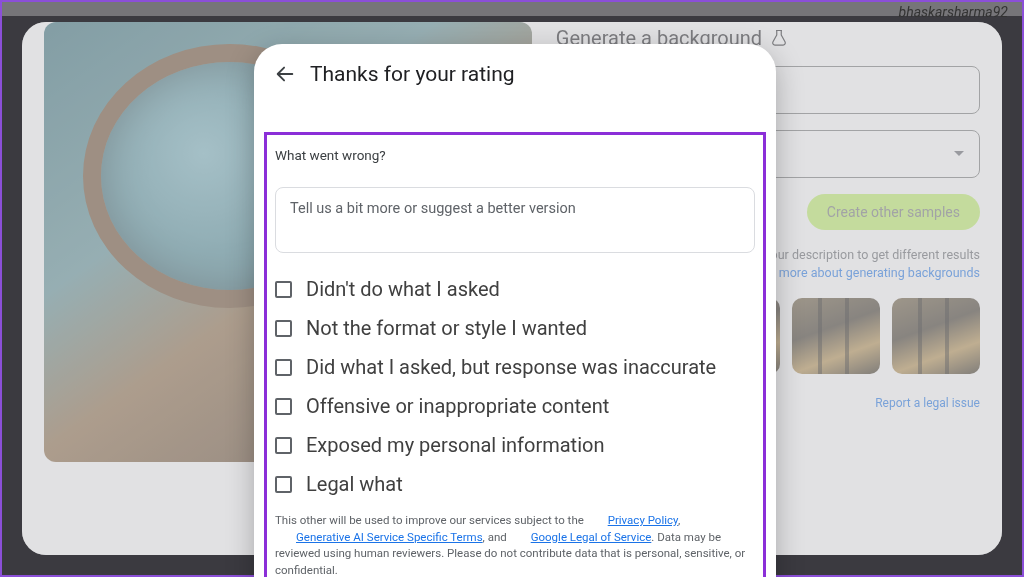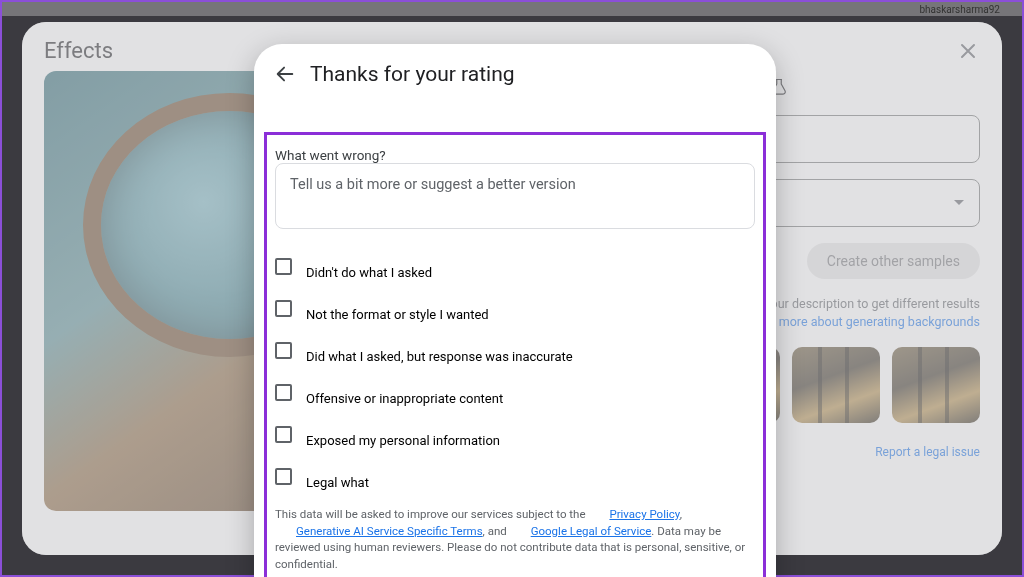--- a/index.html
+++ b/index.html
@@ -1,20 +1,20 @@
 <!DOCTYPE html>
 <html><head>
 <meta charset="utf-8">
 <style>
 * { box-sizing: border-box; margin: 0; padding: 0; font-family: 'Google Sans', Roboto, Arial, sans-serif; }
 html, body { width: 1024px; height: 577px; overflow: hidden; }
 .viewport { position: relative; width: 1024px; height: 577px; background: #3b3a40; }
 .border-frame { position: absolute; inset: 0; border: 2px solid #8b4fd8; pointer-events: none; }
 .topbar-dim { position: absolute; top: 2px; left: 2px; right: 2px; height: 14px; background: rgba(255,255,255,0.3); }
-.topbar-label { position: absolute; right: 24px; top: 4px; font-size: 10px; color: #333; }
+.topbar-label { position: absolute; right: 16px; top: 4px; font-size: 14px; color: #333; font-style: italic; }
 .outer-card {
   position: absolute; left: 22px; top: 22px; right: 22px; bottom: 22px;
   background: #fff; border-radius: 24px; display: flex; flex-direction: column;
 }
 .scrim { position: absolute; inset: 0; background: rgba(200,200,204,0.55); border-radius: 24px; }
 .header { display: flex; align-items: center; justify-content: space-between; padding: 16px 22px 8px; }
 .header h2 { font-size: 22px; font-weight: 400; color: #202124; }
 .close-x { width: 24px; height: 24px; cursor: pointer; }
 .content { flex: 1; display: flex; gap: 24px; padding: 0 22px 22px; }
 .left { flex: 1.15; }
@@ -37,21 +37,21 @@
   border: 1px solid #747775; border-radius: 8px; padding: 14px 16px; font-size: 15px; color: #1f1f1f;
   background: #fff;
 }
 .style-dropdown {
   border: 1px solid #747775; border-radius: 8px; height: 48px; display: flex;
   align-items: center; justify-content: flex-end; padding: 0 14px; background: #fff;
 }
 .chev { width: 12px; height: 12px; }
 .samples-btn {
   align-self: flex-end; display: inline-flex; align-items: center; justify-content: center;
-  height: 36px; padding: 0 20px; border-radius: 18px; background: #e5e5e5;
+  height: 36px; padding: 0 20px; border-radius: 18px; background: #bef264;
   color: #747579; font-size: 14px; border: none;
 }
 .hint { font-size: 12.5px; color: #5f6368; text-align: right; line-height: 1.45; }
 .hint a { color: #1a73e8; text-decoration: none; }
 .thumbs { display: flex; gap: 12px; flex-wrap: wrap; justify-content: flex-end; }
 .thumb {
   width: 88px; height: 76px; border-radius: 10px; cursor: pointer;
   background: linear-gradient(160deg, #6b5a3a 0%, #3a3224 40%, #b38e4a 70%, #2a2418 100%);
   position: relative; overflow: hidden;
 }
@@ -65,32 +65,32 @@
 .modal {
   position: absolute; left: 254px; top: 44px; width: 522px; background: #fff;
   border-radius: 28px; box-shadow: 0 8px 28px rgba(0,0,0,0.25); z-index: 10;
   display: flex; flex-direction: column; padding-bottom: 18px; gap: 36px;
 }
 .modal-head { display: flex; align-items: center; gap: 14px; padding: 18px 20px 10px; }
 .back-arrow { width: 22px; height: 22px; cursor: pointer; }
 .modal-head h3 { font-size: 21px; font-weight: 400; color: #202124; }
 .modal-body-wrap { margin: 0 10px; border: 3px solid #8b2fd8; border-top-width: 3px; padding: 12px 4px 4px; }
 .modal-body { padding: 0 4px; }
-.ww-label { font-size: 13.5px; color: #3c4043; margin-bottom: 0; }
+.ww-label { font-size: 13.5px; color: #3c4043; margin-bottom: 24px; }
 .feedback-ta {
   width: 100%; height: 66px; border: 1px solid #dadce0; border-radius: 8px;
   padding: 12px 14px; font-size: 14.5px; color: #3c4043; resize: none; font-family: inherit;
 }
 .feedback-ta::placeholder { color: #5f6368; }
 .check-list { display: flex; flex-direction: column; gap: 15px; margin: 20px 0 16px; }
 .check-row { display: flex; align-items: center; gap: 14px; cursor: pointer; }
 .cbox {
   width: 17px; height: 17px; border: 2px solid #5f6368; border-radius: 2px; flex-shrink: 0;
 }
-.check-row span.lbl { font-size: 13px; color: #000000; margin-top: 12px; }
+.check-row span.lbl { font-size: 20px; color: #404040; }
 .disclaimer { font-size: 11.5px; color: #5f6368; line-height: 1.45; margin-bottom: 14px; }
 .disclaimer a { color: #1a73e8; text-decoration: underline; padding-left: 21px; }
 .modal-actions { display: flex; justify-content: flex-end; gap: 12px; padding-right: 10px; }
 .btn-cancel {
   background: none; border: none; color: #1a73e8; font-size: 14px; font-weight: 500;
   padding: 9px 14px; cursor: pointer; border-radius: 20px;
 }
 .btn-submit {
   background: #a16207; border: none; color: #fff; font-size: 14px; font-weight: 500;
   padding: 9px 22px; cursor: pointer; border-radius: 20px;
@@ -98,28 +98,20 @@
 svg { display: block; }
 </style>
 </head>
 <body>
 
 <div class="viewport">
   <div class="topbar-dim"></div>
   <div class="topbar-label">bhaskarsharma92</div>
 
   <div class="outer-card">
-    <div class="header">
-      <h2>Effects</h2>
-      <div class="close-x">
-        <svg viewBox="0 0 24 24" width="24" height="24">
-            <path d="M6 6l12 12M18 6L6 18" stroke="#5f6368" stroke-width="2" stroke-linecap="round" fill="none"></path>
-          </svg>
-      </div>
-    </div>
     <div class="content">
       <div class="left">
         <div class="preview">
           <div class="porthole"></div>
         </div>
       </div>
       <div class="right">
         <div class="gen-header">
           <h3>Generate a background</h3>
           <span class="flask">
@@ -186,21 +178,21 @@
             <div class="check-row">
               <div class="cbox"></div>
               <span class="lbl">Exposed my personal information</span>
             </div>
             <div class="check-row">
               <div class="cbox"></div>
               <span class="lbl">Legal what</span>
             </div>
           </div>
         <div class="disclaimer">
-          <span>This data will be asked to improve our services subject to the </span><a href="#">Privacy Policy</a>, <a href="#">Generative AI Service Specific Terms</a><span>, and </span><a href="#">Google Legal of Service</a><span>. Data may be reviewed using human reviewers. Please do not contribute data that is personal, sensitive, or confidential.</span>
+          <span>This other will be used to improve our services subject to the </span><a href="#">Privacy Policy</a>, <a href="#">Generative AI Service Specific Terms</a><span>, and </span><a href="#">Google Legal of Service</a><span>. Data may be reviewed using human reviewers. Please do not contribute data that is personal, sensitive, or confidential.</span>
         </div>
         <div class="modal-actions">
           <button class="btn-cancel">Cancel</button>
           <button class="btn-submit">Submit</button>
         </div>
       </div>
     </div>
   </div>
 
   <div class="border-frame"></div>

